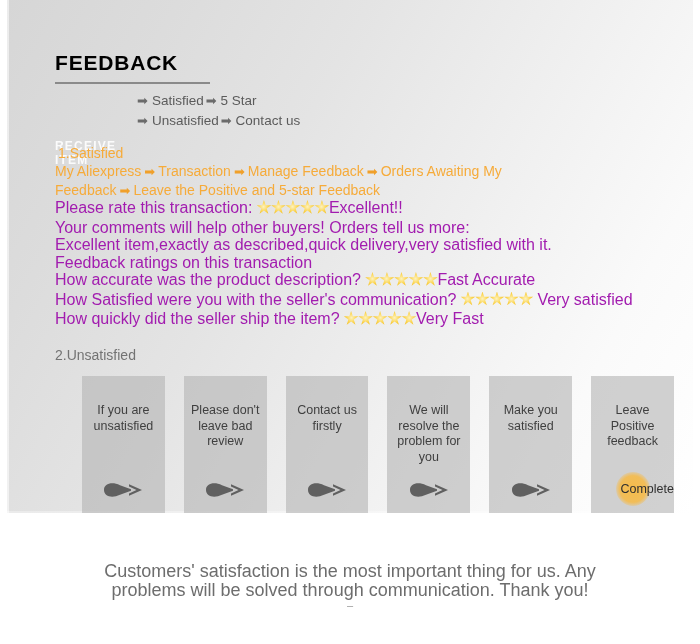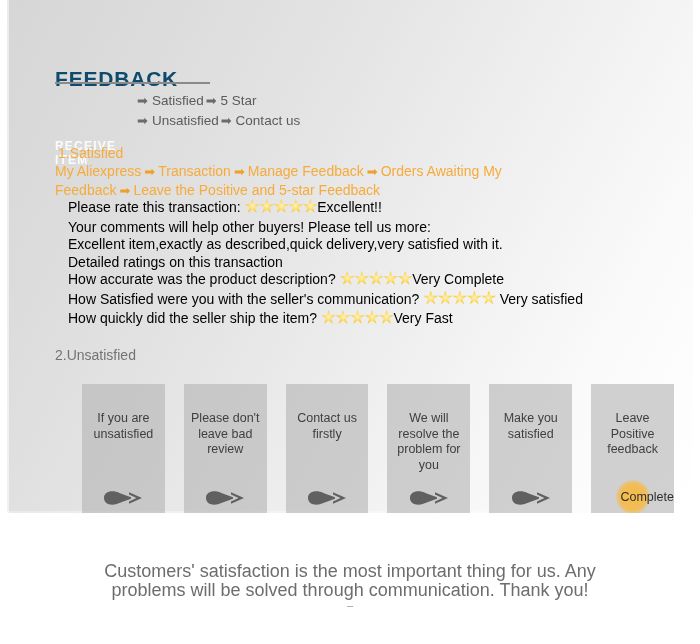--- a/index.html
+++ b/index.html
@@ -53,25 +53,25 @@
   
   .content {
     position: absolute;
     left: 0; top: 0;
     width: 700px; height: 644px;
   }
 
   .heading {
     position: absolute;
     left: 55px;
-    top: 68px;
+    top: 52px;
     font-size: 21px;
     font-weight: bold;
     letter-spacing: 0.8px;
-    color: #0c4a6e;
+    color: #000000;
     line-height: 1;
   }
   .heading-rule {
     position: absolute;
     left: 55px;
     top: 82px;
     width: 155px;
     height: 2px;
     background: #8a8a8a;
   }
@@ -119,25 +119,25 @@
     top: 162px;
     width: 535px;
     font-size: 14px;
     color: #f6ab3a;
     line-height: 18px;
   }
   .sat-path .arrow { color: #f0a02a; font-size: 13px; padding: 0 3px; }
 
   .plain-lines {
     position: absolute;
-    left: 68px;
+    left: 55px;
     top: 199px;
     width: 600px;
-    font-size: 14px;
-    color: #000000;
+    font-size: 16px;
+    color: #a21caf;
     line-height: 17.5px;
   }
   .plain-lines .row { white-space: nowrap; }
 
   .stars { display: inline-block; vertical-align: -2px; letter-spacing: -1px; }
   .star {
     display: inline-block;
     width: 15px; height: 15px;
     margin-right: -0.5px;
     background: radial-gradient(circle at 50% 45%, #fdf2c0 0%, #fcd85c 38%, #f4c020 70%, #e8b014 100%);
@@ -151,21 +151,21 @@
     left: 55px;
     top: 347px;
     font-size: 14px;
     color: #737373;
     line-height: 17px;
   }
 
   .cards {
     position: absolute;
     left: 50px;
-    top: 384px;
+    top: 376px;
     width: 592px;
     height: 159px;
     display: flex;
     gap: 19px;
     padding-left: 32px;
   }
   .card {
     position: relative;
     width: 91px;
     height: 159px;
@@ -267,26 +267,26 @@
 
     <div class="sat-title">1.Satisfied</div>
     <div class="sat-path">
       <span>My Aliexpress</span><span class="arrow">➡</span><span>Transaction</span><span class="arrow">➡</span><span>Manage Feedback</span><span class="arrow">➡</span><span>Orders Awaiting My Feedback</span><span class="arrow">➡</span><span>Leave the Positive and 5-star Feedback</span>
     </div>
 
     <div class="plain-lines">
       <div class="row">
         <span>Please rate this transaction:</span><span class="spc"></span><span class="stars"><span class="star"></span><span class="star"></span><span class="star"></span><span class="star"></span><span class="star"></span></span><span>Excellent!!</span>
       </div>
-      <div class="row">Your comments will help other buyers! Please tell us more:</div>
+      <div class="row">Your comments will help other buyers! Orders tell us more:</div>
       <div class="row">Excellent item,exactly as described,quick delivery,very satisfied with it.</div>
-      <div class="row">Detailed ratings on this transaction</div>
+      <div class="row">Feedback ratings on this transaction</div>
 
       <div class="row">
-        <span>How accurate was the product description?</span><span class="spc"></span><span class="stars"><span class="star"></span><span class="star"></span><span class="star"></span><span class="star"></span><span class="star"></span></span><span>Very Complete</span>
+        <span>How accurate was the product description?</span><span class="spc"></span><span class="stars"><span class="star"></span><span class="star"></span><span class="star"></span><span class="star"></span><span class="star"></span></span><span>Fast Accurate</span>
       </div>
       <div class="row">
         <span>How Satisfied were you with the seller's communication?</span><span class="spc"></span><span class="stars"><span class="star"></span><span class="star"></span><span class="star"></span><span class="star"></span><span class="star"></span></span><span> Very satisfied</span>
       </div>
       <div class="row">
         <span>How quickly did the seller ship the item?</span><span class="spc"></span><span class="stars"><span class="star"></span><span class="star"></span><span class="star"></span><span class="star"></span><span class="star"></span></span><span>Very Fast</span>
       </div>
     </div>
 
     <div class="unsat-title">2.Unsatisfied</div>

